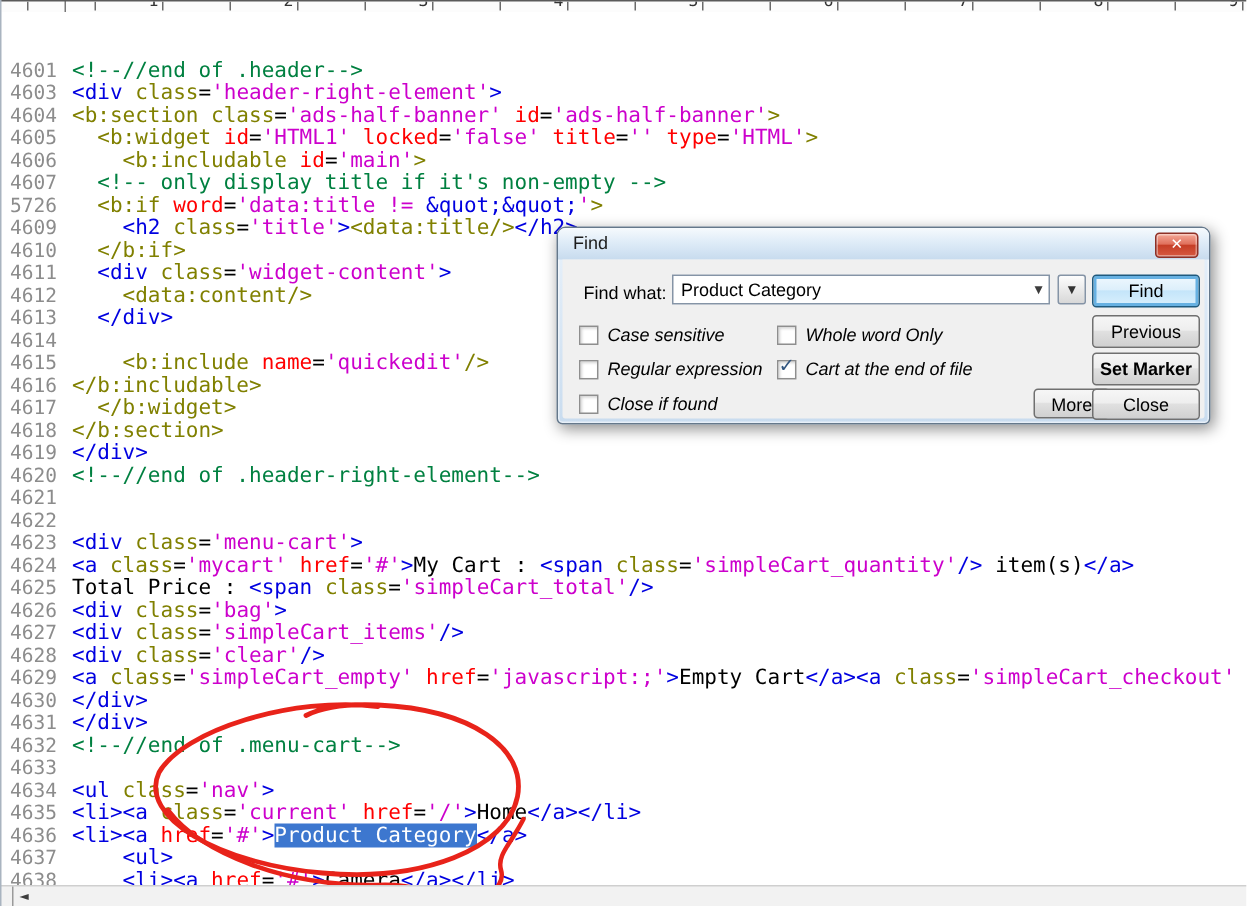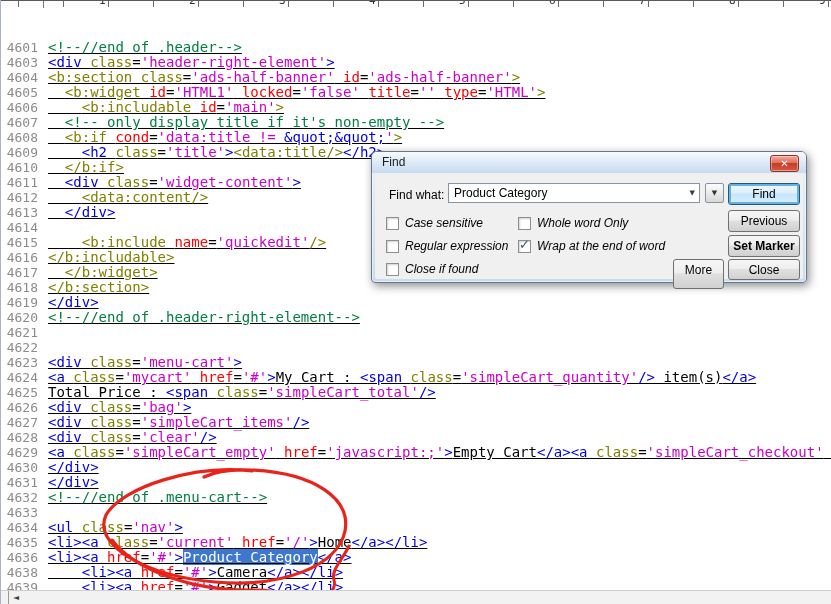--- a/index.html
+++ b/index.html
@@ -14,21 +14,21 @@
   
   .ruler { position:absolute; top:1px; left:0; right:0; height:7px; background:#fcfcfc; overflow:hidden; z-index:2; }
   .ruler .tick { position:absolute; top:0; width:1px; height:6px; background:#6a6a6a; }
   .ruler .rdigit { position:absolute; top:-7px; font:11px "DejaVu Sans Mono",monospace; color:#333; }
   .rulerdiv { position:absolute; top:0; left:43px; width:1px; height:8px; background:#777; z-index:3; }
 
   
   .code { position:absolute; top:7px; left:0; right:0; bottom:14px; overflow:hidden; z-index:1;margin-top:33px; }
   .line { height:15px; line-height:15px; font-size:14px; white-space:pre; display:flex; }
   .gutter { flex:none; display:inline-block; width:38px; text-align:right; font-size:13px; color:var(--line_number); }
-  .src { flex:none; margin-left:10px;text-decoration:underline; }
+  .src { flex:none; margin-left:10px; }
   .cm  { color:var(--comment); }
   .tag { color:var(--tag); }
   .olv { color:var(--custom); }
   .attr{ color:var(--attr);text-align:right; }
   .str { color:var(--string); }
   .txt { color:var(--text); }
   .ent { color:var(--entity); }
   .sel { background:var(--sel_bg); color:var(--sel_fg); }
 
   
@@ -68,21 +68,21 @@
     font-family:"DejaVu Sans",sans-serif; }
 
   .btn { position:absolute; width:72px; height:22px; border:1px solid #707070; border-radius:3px;
     background:linear-gradient(#f6f6f6,#eeeeee 45%,#e0e0e0 50%,#d0d0d0);
     text-align:center; line-height:20px; font-size:12px; cursor:default; }
   .btn-find { left:353px; top:10px; border:1px solid #1f5a7e;
     box-shadow:inset 0 0 0 2px #67b1e2;
     background:linear-gradient(#eff8fe,#ddeffb 45%,#c4e5fa 50%,#daf0fd); }
   .btn-prev   { left:353px; top:37px; }
   .btn-marker { left:353px; top:62px;font-weight:bold; }
-  .btn-more   { left:298px; top:86px; width:51px; height:30px; }
+  .btn-more   { left:314px; top:86px; width:51px; height:20px; }
   .btn-close  { left:353px; top:86px; height:21px; }
 
   .cbitem { position:absolute; display:flex; align-items:center; gap:6px; height:14px;font-style:italic; }
   .cb-case  { left:11px;  top:43px; }
   .cb-regex { left:11px;  top:66px; }
   .cb-found { left:11px;  top:89px; }
   .cb-whole { left:143px; top:43px; }
   .cb-wrap  { left:143px; top:66px; }
   .cbbox { position:relative; width:13px; height:13px; background:#fff; border:1px solid #8e8e8e;
     box-shadow:inset 1px 1px 2px rgba(0,0,0,.18); flex:none; }
@@ -128,21 +128,21 @@
 <div class="rulerdiv"></div>
 
 <div class="code">
   <div>
       <div class="line"><span class="gutter">4601</span><span class="src"><span class="cm">&lt;!--//end of .header--&gt;</span></span></div>
       <div class="line"><span class="gutter">4603</span><span class="src"><span class="tag">&lt;div </span><span class="olv">class</span><span class="txt">=</span><span class="str">'header-right-element'</span><span class="tag">&gt;</span></span></div>
       <div class="line"><span class="gutter">4604</span><span class="src"><span class="olv">&lt;b:section class</span><span class="txt">=</span><span class="str">'ads-half-banner'</span><span class="txt"> </span><span class="attr">id</span><span class="txt">=</span><span class="str">'ads-half-banner'</span><span class="olv">&gt;</span></span></div>
       <div class="line"><span class="gutter">4605</span><span class="src"><span class="txt">  </span><span class="olv">&lt;b:widget </span><span class="attr">id</span><span class="txt">=</span><span class="str">'HTML1'</span><span class="txt"> </span><span class="attr">locked</span><span class="txt">=</span><span class="str">'false'</span><span class="txt"> </span><span class="attr">title</span><span class="txt">=</span><span class="str">''</span><span class="txt"> </span><span class="attr">type</span><span class="txt">=</span><span class="str">'HTML'</span><span class="olv">&gt;</span></span></div>
       <div class="line"><span class="gutter">4606</span><span class="src"><span class="txt">    </span><span class="olv">&lt;b:includable </span><span class="attr">id</span><span class="txt">=</span><span class="str">'main'</span><span class="olv">&gt;</span></span></div>
       <div class="line"><span class="gutter">4607</span><span class="src"><span class="txt">  </span><span class="cm">&lt;!-- only display title if it's non-empty --&gt;</span></span></div>
-      <div class="line"><span class="gutter">4608</span><span class="src"><span class="txt">  </span><span class="olv">&lt;b:if </span><span class="attr">cond</span><span class="txt">=</span><span class="str">'data:title != </span><span class="ent">&amp;quot;&amp;quot;</span><span class="str">'</span><span class="olv">&gt;</span></span></div>
+      <div class="line"><span class="gutter">5726</span><span class="src"><span class="txt">  </span><span class="olv">&lt;b:if </span><span class="attr">word</span><span class="txt">=</span><span class="str">'data:title != </span><span class="ent">&amp;quot;&amp;quot;</span><span class="str">'</span><span class="olv">&gt;</span></span></div>
       <div class="line"><span class="gutter">4609</span><span class="src"><span class="txt">    </span><span class="tag">&lt;h2 </span><span class="olv">class</span><span class="txt">=</span><span class="str">'title'</span><span class="tag">&gt;</span><span class="olv">&lt;data:title/&gt;</span><span class="tag">&lt;/h2&gt;</span></span></div>
       <div class="line"><span class="gutter">4610</span><span class="src"><span class="txt">  </span><span class="olv">&lt;/b:if&gt;</span></span></div>
       <div class="line"><span class="gutter">4611</span><span class="src"><span class="txt">  </span><span class="tag">&lt;div </span><span class="olv">class</span><span class="txt">=</span><span class="str">'widget-content'</span><span class="tag">&gt;</span></span></div>
       <div class="line"><span class="gutter">4612</span><span class="src"><span class="txt">    </span><span class="olv">&lt;data:content/&gt;</span></span></div>
       <div class="line"><span class="gutter">4613</span><span class="src"><span class="txt">  </span><span class="tag">&lt;/div&gt;</span></span></div>
       <div class="line"><span class="gutter">4614</span><span class="src"></span></div>
       <div class="line"><span class="gutter">4615</span><span class="src"><span class="txt">    </span><span class="olv">&lt;b:include </span><span class="attr">name</span><span class="txt">=</span><span class="str">'quickedit'</span><span class="olv">/&gt;</span></span></div>
       <div class="line"><span class="gutter">4616</span><span class="src"><span class="olv">&lt;/b:includable&gt;</span></span></div>
       <div class="line"><span class="gutter">4617</span><span class="src"><span class="txt">  </span><span class="olv">&lt;/b:widget&gt;</span></span></div>
       <div class="line"><span class="gutter">4618</span><span class="src"><span class="olv">&lt;/b:section&gt;</span></span></div>
@@ -157,20 +157,21 @@
       <div class="line"><span class="gutter">4627</span><span class="src"><span class="tag">&lt;div </span><span class="olv">class</span><span class="txt">=</span><span class="str">'simpleCart_items'</span><span class="tag">/&gt;</span></span></div>
       <div class="line"><span class="gutter">4628</span><span class="src"><span class="tag">&lt;div </span><span class="olv">class</span><span class="txt">=</span><span class="str">'clear'</span><span class="tag">/&gt;</span></span></div>
       <div class="line"><span class="gutter">4629</span><span class="src"><span class="tag">&lt;a </span><span class="olv">class</span><span class="txt">=</span><span class="str">'simpleCart_empty'</span><span class="txt"> </span><span class="attr">href</span><span class="txt">=</span><span class="str">'javascript:;'</span><span class="tag">&gt;</span><span class="txt">Empty Cart</span><span class="tag">&lt;/a&gt;&lt;a </span><span class="olv">class</span><span class="txt">=</span><span class="str">'simpleCart_checkout'</span><span class="txt"> </span></span></div>
       <div class="line"><span class="gutter">4630</span><span class="src"><span class="tag">&lt;/div&gt;</span></span></div>
       <div class="line"><span class="gutter">4631</span><span class="src"><span class="tag">&lt;/div&gt;</span></span></div>
       <div class="line"><span class="gutter">4632</span><span class="src"><span class="cm">&lt;!--//end of .menu-cart--&gt;</span></span></div>
       <div class="line"><span class="gutter">4633</span><span class="src"></span></div>
       <div class="line"><span class="gutter">4634</span><span class="src"><span class="tag">&lt;ul </span><span class="olv">class</span><span class="txt">=</span><span class="str">'nav'</span><span class="tag">&gt;</span></span></div>
       <div class="line"><span class="gutter">4635</span><span class="src"><span class="tag">&lt;li&gt;&lt;a </span><span class="olv">class</span><span class="txt">=</span><span class="str">'current'</span><span class="txt"> </span><span class="attr">href</span><span class="txt">=</span><span class="str">'/'</span><span class="tag">&gt;</span><span class="txt">Home</span><span class="tag">&lt;/a&gt;&lt;/li&gt;</span></span></div>
       <div class="line"><span class="gutter">4636</span><span class="src"><span class="tag">&lt;li&gt;&lt;a </span><span class="attr">href</span><span class="txt">=</span><span class="str">'#'</span><span class="tag">&gt;</span><span class="sel">Product Category</span><span class="tag">&lt;/a&gt;</span></span></div>
+      <div class="line"><span class="gutter">4637</span><span class="src"><span class="txt">    </span><span class="tag">&lt;ul&gt;</span></span></div>
       <div class="line"><span class="gutter">4638</span><span class="src"><span class="txt">    </span><span class="tag">&lt;li&gt;&lt;a </span><span class="attr">href</span><span class="txt">=</span><span class="str">'#'</span><span class="tag">&gt;</span><span class="txt">Camera</span><span class="tag">&lt;/a&gt;&lt;/li&gt;</span></span></div>
       <div class="line"><span class="gutter">4639</span><span class="src"><span class="txt">    </span><span class="tag">&lt;li&gt;&lt;a </span><span class="attr">href</span><span class="txt">=</span><span class="str">'#'</span><span class="tag">&gt;</span><span class="txt">Gadget</span><span class="tag">&lt;/a&gt;&lt;/li&gt;</span></span></div>
     </div>
 </div>
 
 <svg class="annotation" viewBox="0 0 831 604">
   <path class="redpen" d="M 252 471 C 195 464, 122 487, 106 515 C 92 545, 146 576, 215 582 C 282 588, 338 566, 345 531 C 351 499, 315 473, 252 470 C 231 469, 214 472, 204 477" fill="none" stroke="#e8231a" stroke-width="3.2" stroke-linecap="round"></path>
   <path class="redpen" d="M 112 540 C 134 569, 190 591, 252 590 C 276 589, 292 596, 301 604" fill="none" stroke="#e8231a" stroke-width="3" stroke-linecap="round"></path>
   <path class="redpen" d="M 349 546 C 341 562, 331 570, 334 580 C 337 590, 327 595, 321 601" fill="none" stroke="#e8231a" stroke-width="3" stroke-linecap="round"></path>
 </svg>
@@ -220,16 +221,16 @@
     <div class="cbitem cb-whole">
       <span class="cbbox">
           <span class="mark"></span>
         </span>
       <span>Whole word Only</span>
     </div>
     <div class="cbitem cb-wrap">
       <span class="cbbox">
           <span class="mark">✓</span>
         </span>
-      <span>Wrap at the end of word</span>
+      <span>Cart at the end of file</span>
     </div>
   </div>
 </div>
 
 </body></html>

